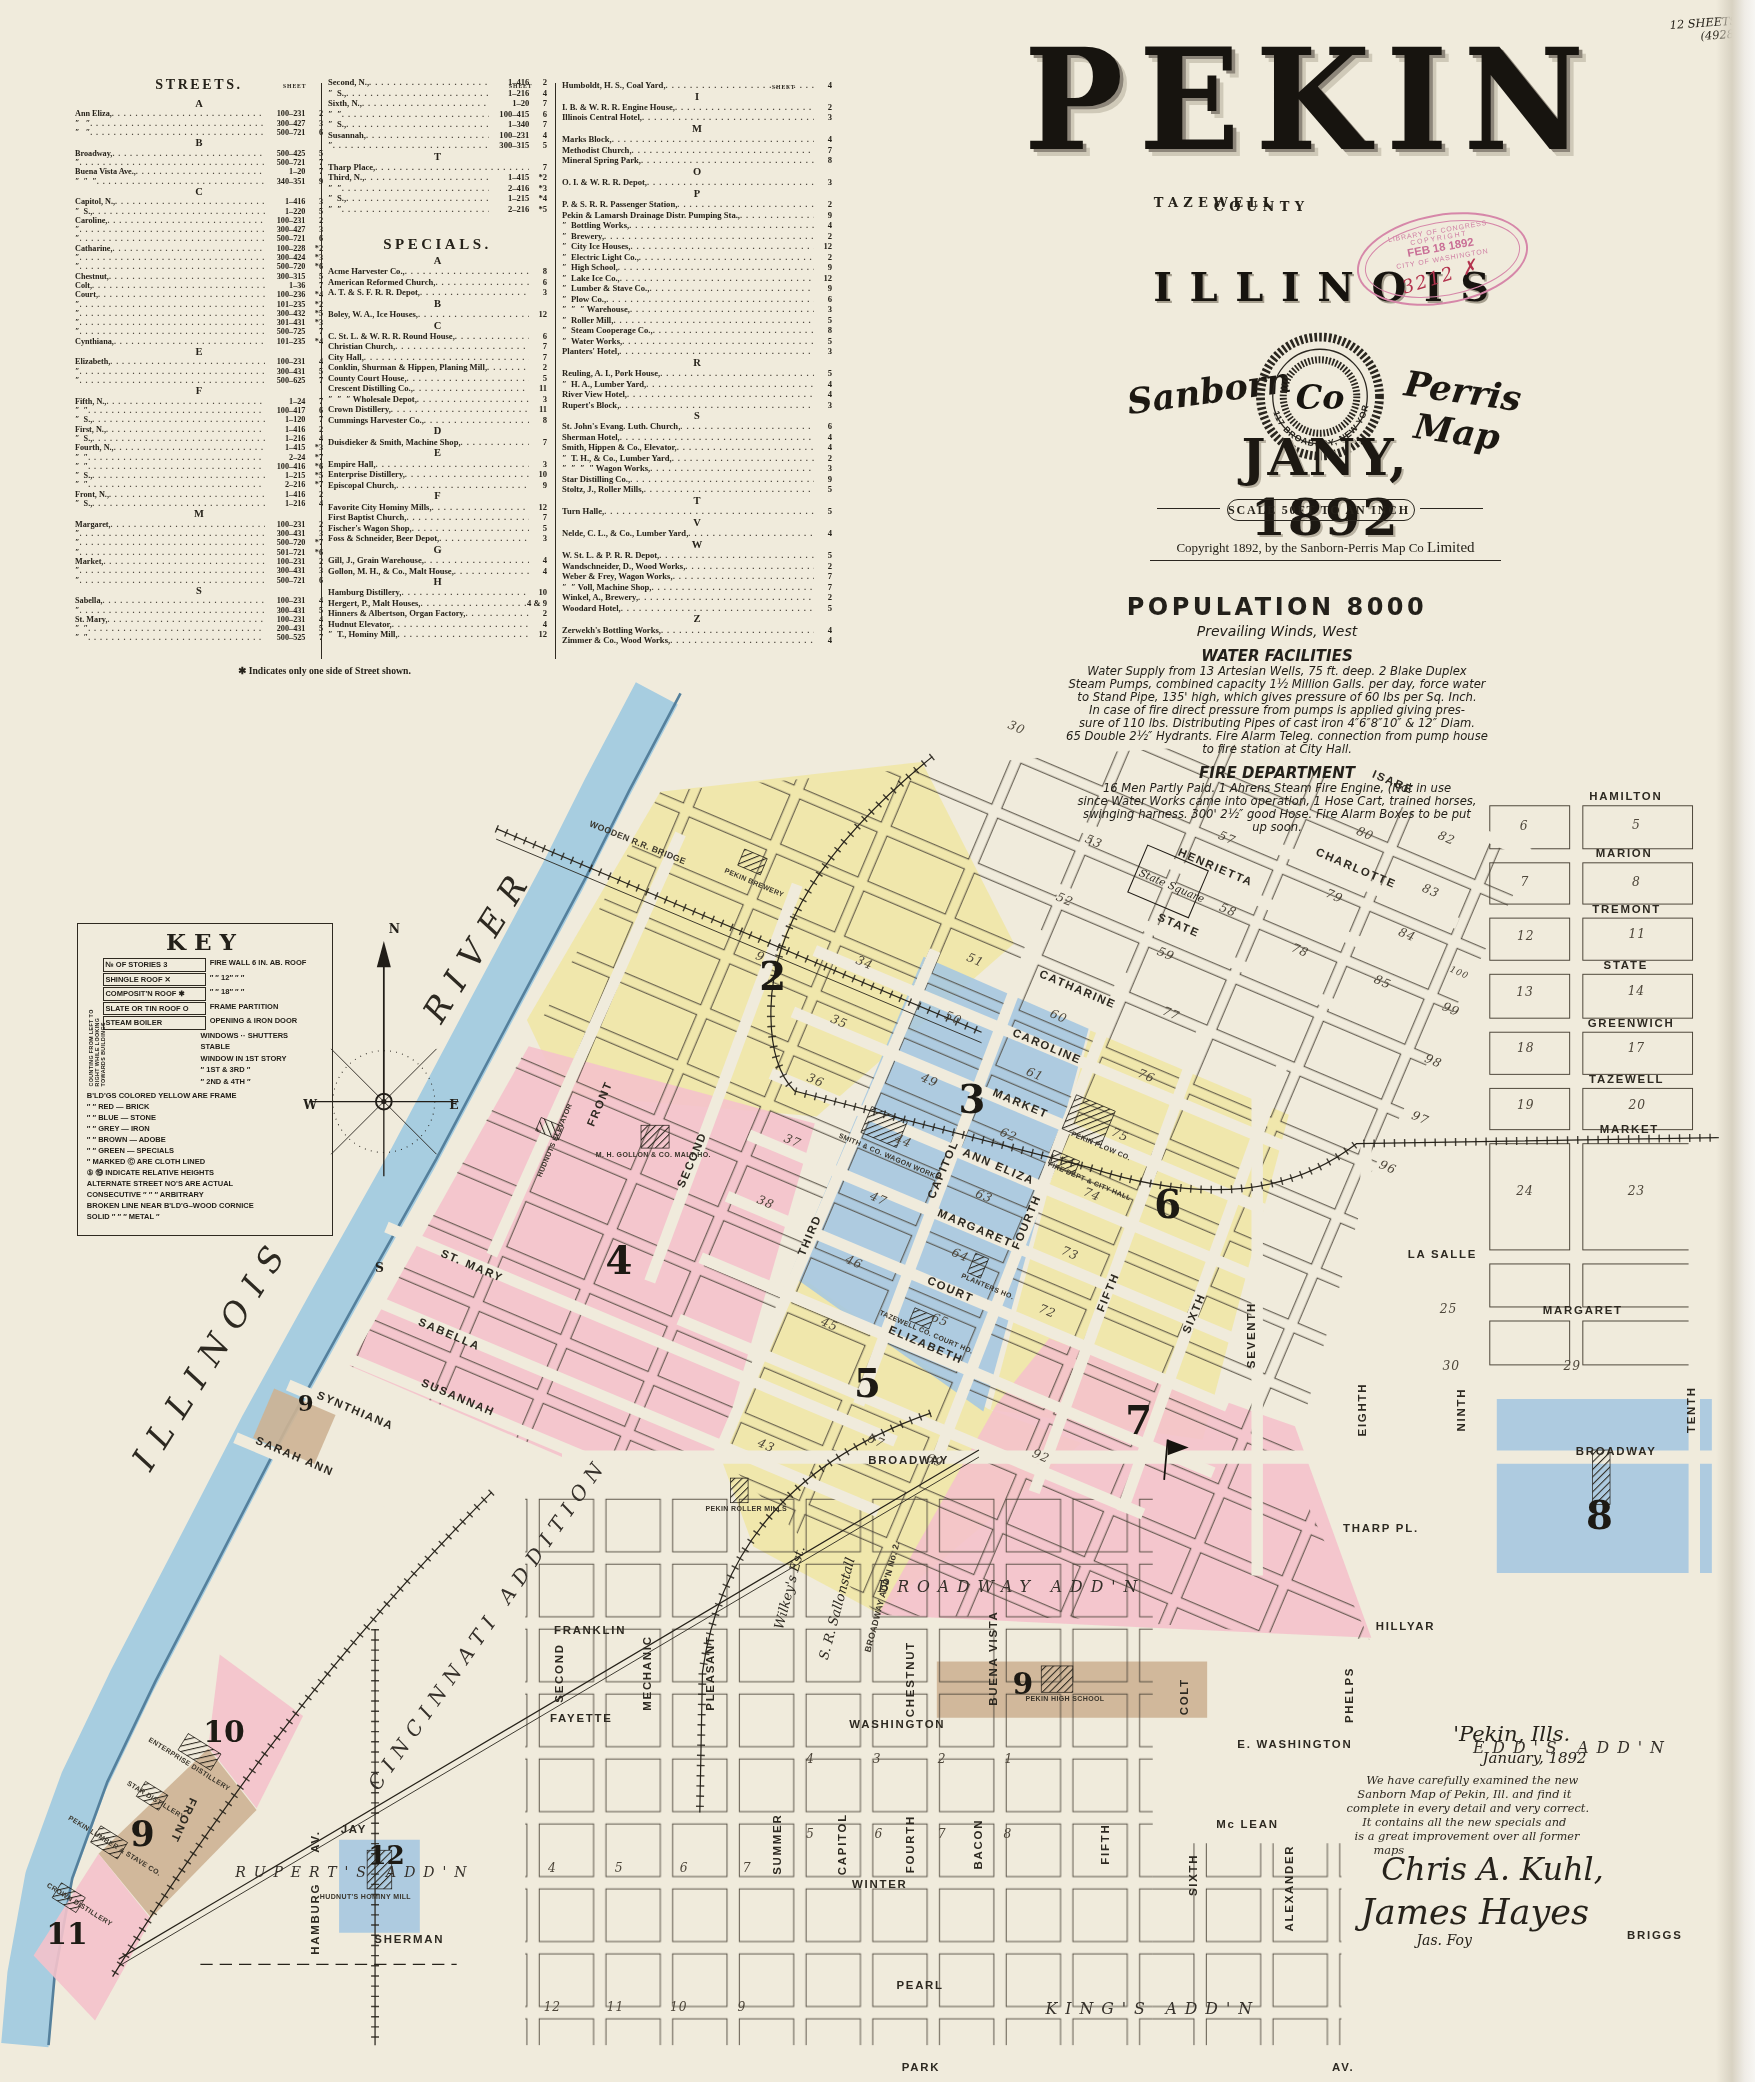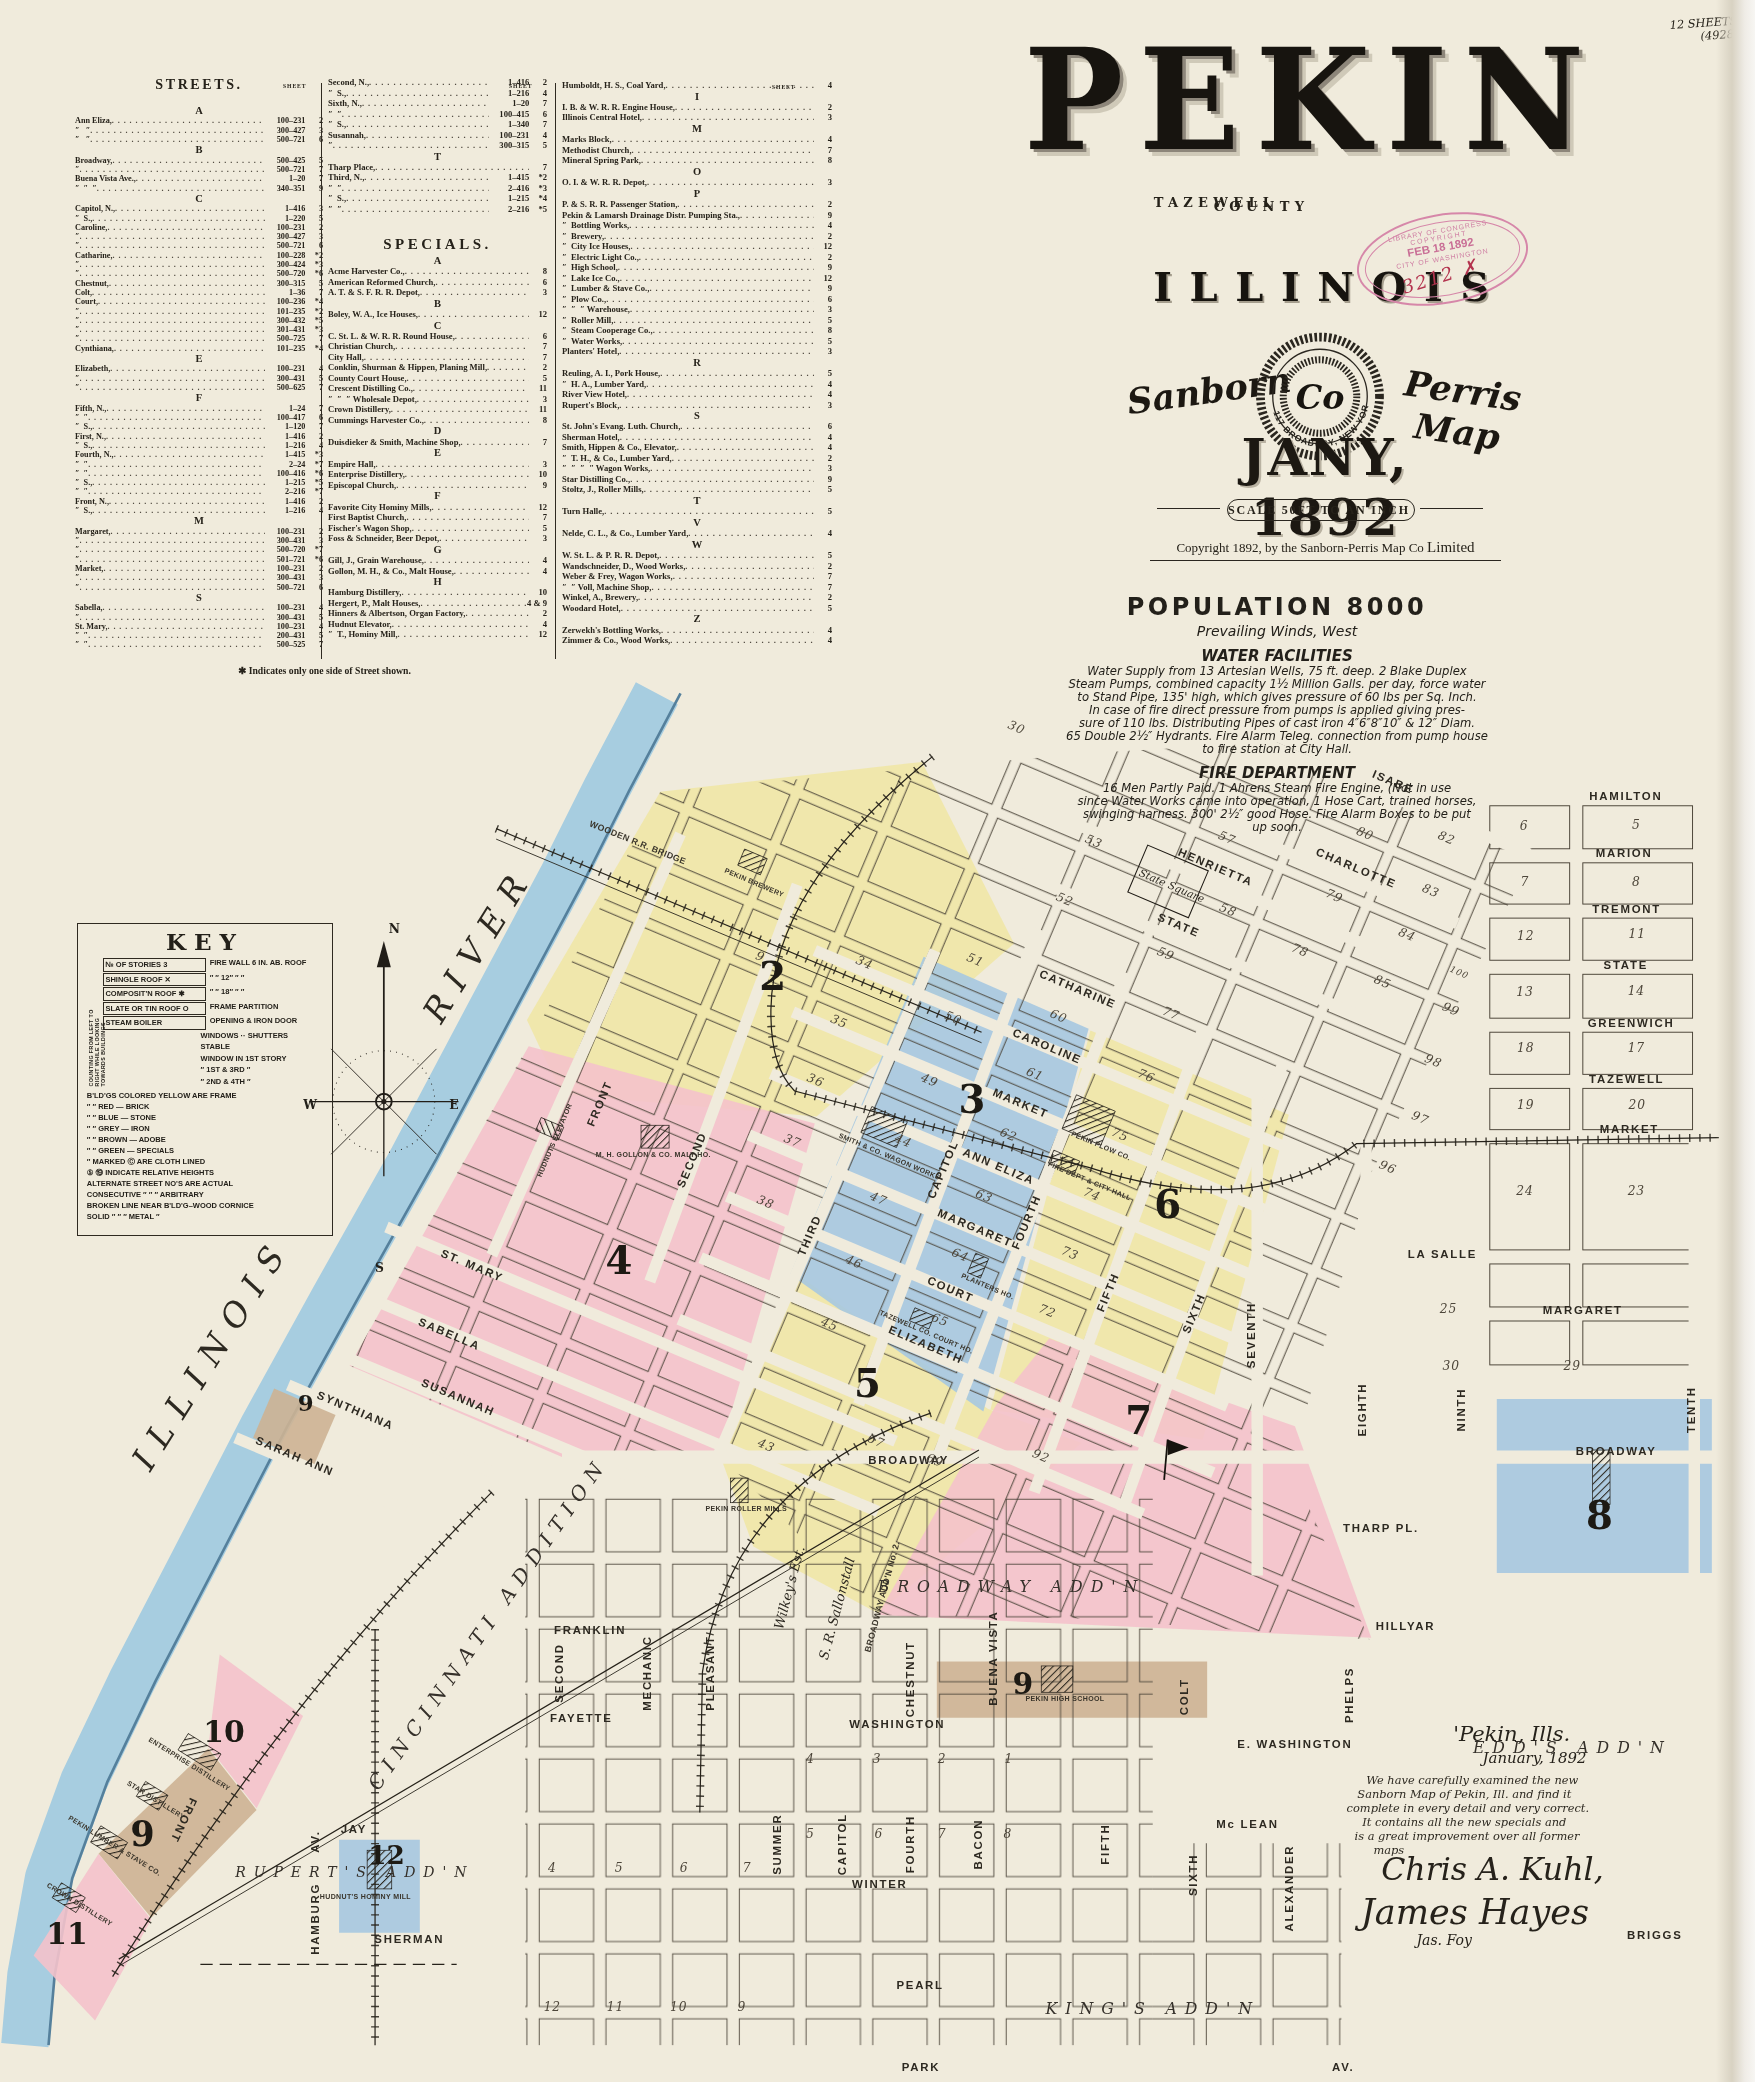--- a/index.html
+++ b/index.html
@@ -26,21 +26,21 @@
   .rrthin{fill:none;stroke:#26221a;stroke-width:1px;}
   .stw{stroke:#f0ebdc;stroke-width:13px;}
   .blkrect{fill:none;stroke:#4a4337;stroke-width:1.1px;}
   
   .idx-title{left:237px;top:23px;width:404px;text-align:center;font-family:"DejaVu Serif",serif;
              font-weight:bold;font-size:46px;letter-spacing:21px;z-index:2;}
   .idx-col{z-index:2;}
   .c1{left:75px;top:77px;width:248px;}
   .c2{left:328px;top:77px;width:219px;}
   .c3{left:562px;top:80px;width:270px;}
-  .col-head{text-align:center;font-weight:bold;font-size:14px;letter-spacing:2.6px;margin-bottom:12px;}
+  .col-head{text-align:center;font-weight:bold;font-size:14px;letter-spacing:2.6px;margin-bottom:5px;}
   .idx-row{display:flex;align-items:baseline;font-weight:bold;}
   .c1 .idx-row{font-size:8.2px;line-height:9.3px;min-height:9.3px;}
   .c2 .idx-row,.c3 .idx-row{font-size:8.6px;line-height:10.5px;min-height:10.5px;}
   .idx-h{flex:1;text-align:center;font-weight:bold;font-size:10.5px;line-height:11.4px;}
   .idx-H{flex:1;text-align:center;font-weight:bold;font-size:15px;letter-spacing:3.5px;line-height:19.3px;}
   .idx-name{white-space:pre;}
   .idx-dots{flex:1;overflow:hidden;white-space:nowrap;color:#4a443a;}
   .idx-dots::after{content:". . . . . . . . . . . . . . . . . . . . . . . . . . . . . . . . . . . . . . . . . .";letter-spacing:0.9px;}
   .idx-range{text-align:right;min-width:40px;white-space:pre;}
   .idx-sheet{text-align:right;min-width:17.6px;}

